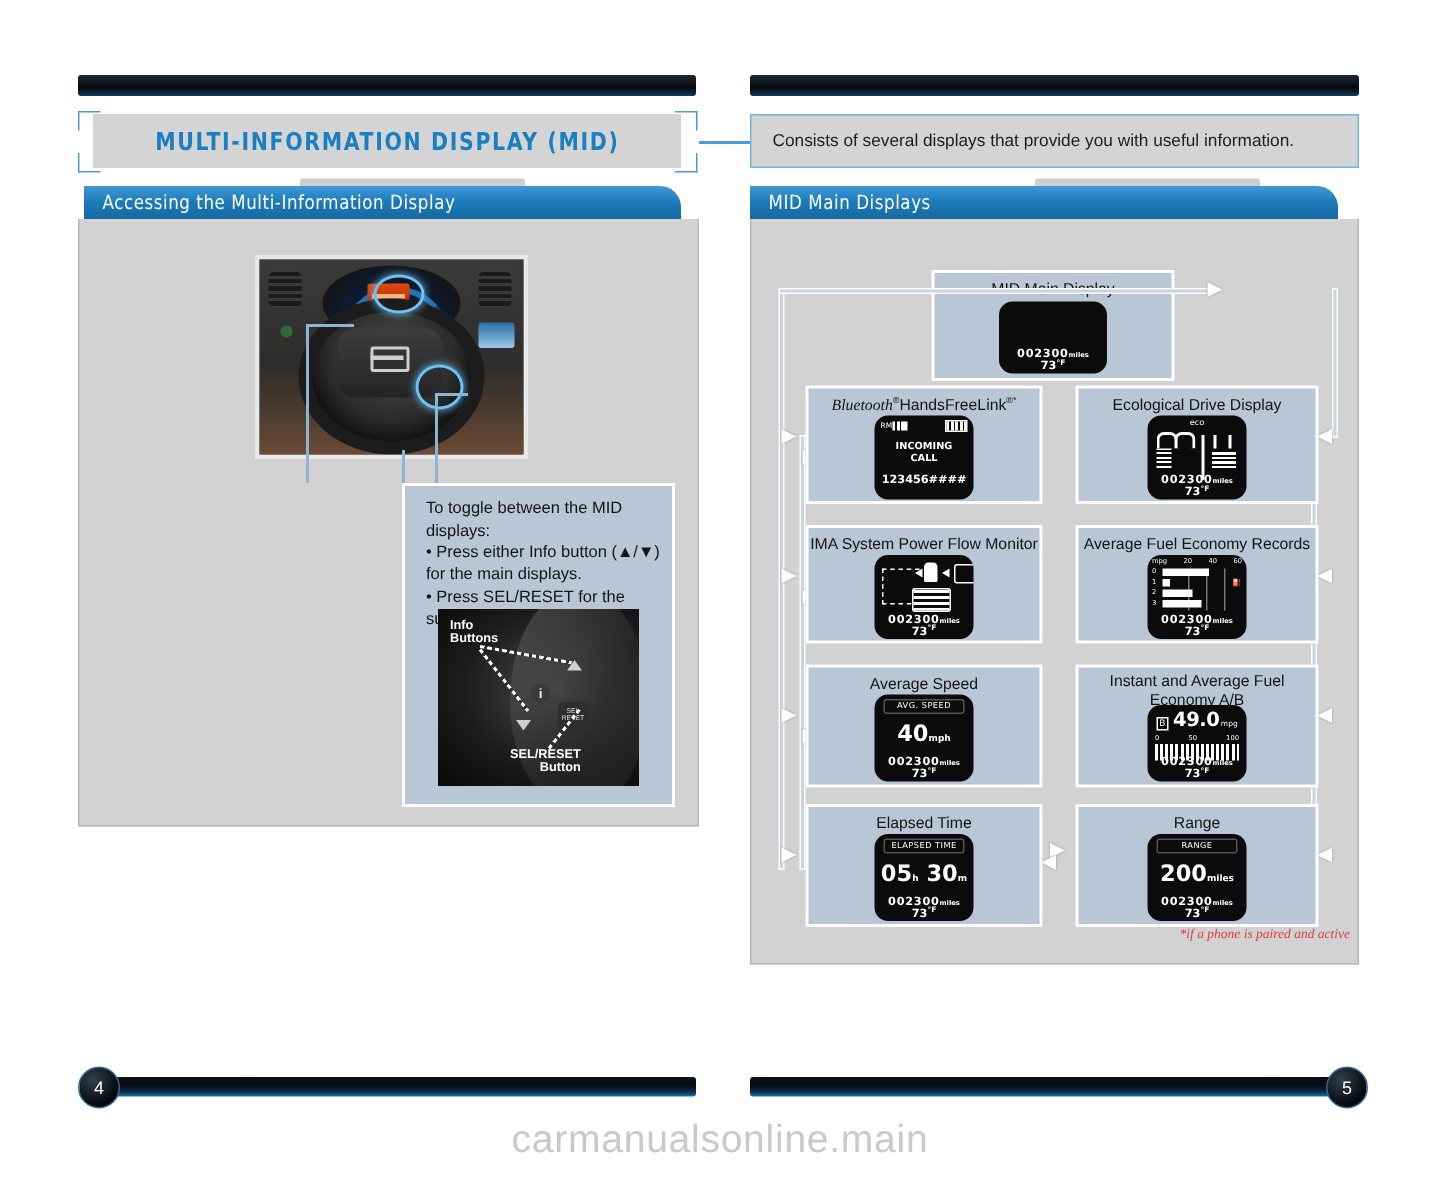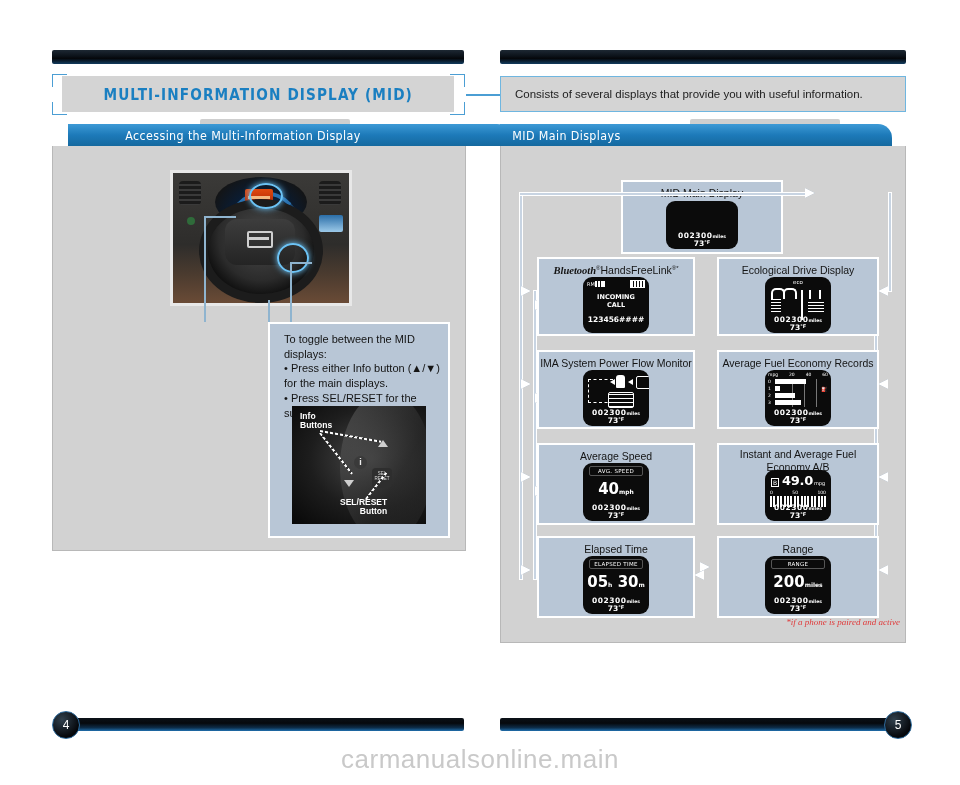--- a/index.html
+++ b/index.html
@@ -54,21 +54,21 @@
     border:1px solid #b8b8b8;border-top:none;}
   .panel-head{position:absolute;height:22px;
     background:linear-gradient(to bottom,#3d9ad6 0%,#1d7ab9 50%,#15699f 100%);
     border-top-right-radius:14px;display:flex;align-items:center;}
   .panel-head .ph-text{color:#fff;font-size:13px;padding-left:13px;letter-spacing:.4px;
     font-family:"DejaVu Sans Condensed","Liberation Sans Narrow","Liberation Sans",sans-serif;
     transform:scaleX(.95);transform-origin:left center;}
   .ph-tab{position:absolute;top:-5px;height:7px;background:#cfcfcf;border-radius:2px;}
 
   .panel.left-panel{left:52px;top:146px;width:412px;height:404px;}
-  .panel-head.left-head{left:68px;top:124px;width:398px;padding-left:45px;}
+  .panel-head.left-head{left:56px;top:124px;width:398px;}
   .ph-tab.lt{left:200px;width:150px;}
 
   .panel.right-panel{left:500px;top:146px;width:404px;height:496px;}
   .panel-head.right-head{left:500px;top:124px;width:392px;}
   .ph-tab.rt{left:690px;width:150px;}
 
   
   .wheel-photo{position:absolute;left:170px;top:170px;width:176px;height:130px;
     background:#2a2724;border:3px solid #e8e8e8;overflow:hidden;}
   .dash-bg{position:absolute;inset:0;
@@ -333,21 +333,21 @@
   <div class="arrow-l" style="left:864px;top:393px;"></div>
   <div class="arrow-l" style="left:878px;top:472px;"></div>
   <div class="arrow-l" style="left:864px;top:486px;"></div>
   <div class="arrow-l" style="left:878px;top:565px;"></div>
 
   <div class="arrow-r" style="left:700px;top:562px;"></div>
   <div class="arrow-l" style="left:694px;top:570px;"></div>
 
   <div class="blk" style="left:537px;top:257px;width:154px;height:75px;">
     <div class="blk-title">
-      <i style="font-family:'Liberation Serif',serif;font-weight:bold;font-style:italic;">Bluetooth</i><sup style="font-size:6px;">®</sup><b style="font-weight:normal;">HandsFreeLink</b><sup style="font-size:6px;">®*</sup>
+      <i style="font-family:'Liberation Serif',serif;font-weight:normal;font-style:italic;">Bluetooth</i><sup style="font-size:6px;">®</sup><b style="font-weight:normal;">HandsFreeLink</b><sup style="font-size:6px;">®*</sup>
     </div>
     <div class="mid small" style="top:18px;">
       <div class="bt-top">
         <span>RM</span>
         <span class="bars"></span>
         <span style="flex:1"></span>
         <span class="batt"></span>
       </div>
       <div class="bt-mid">
         <span>INCOMING</span><br>

